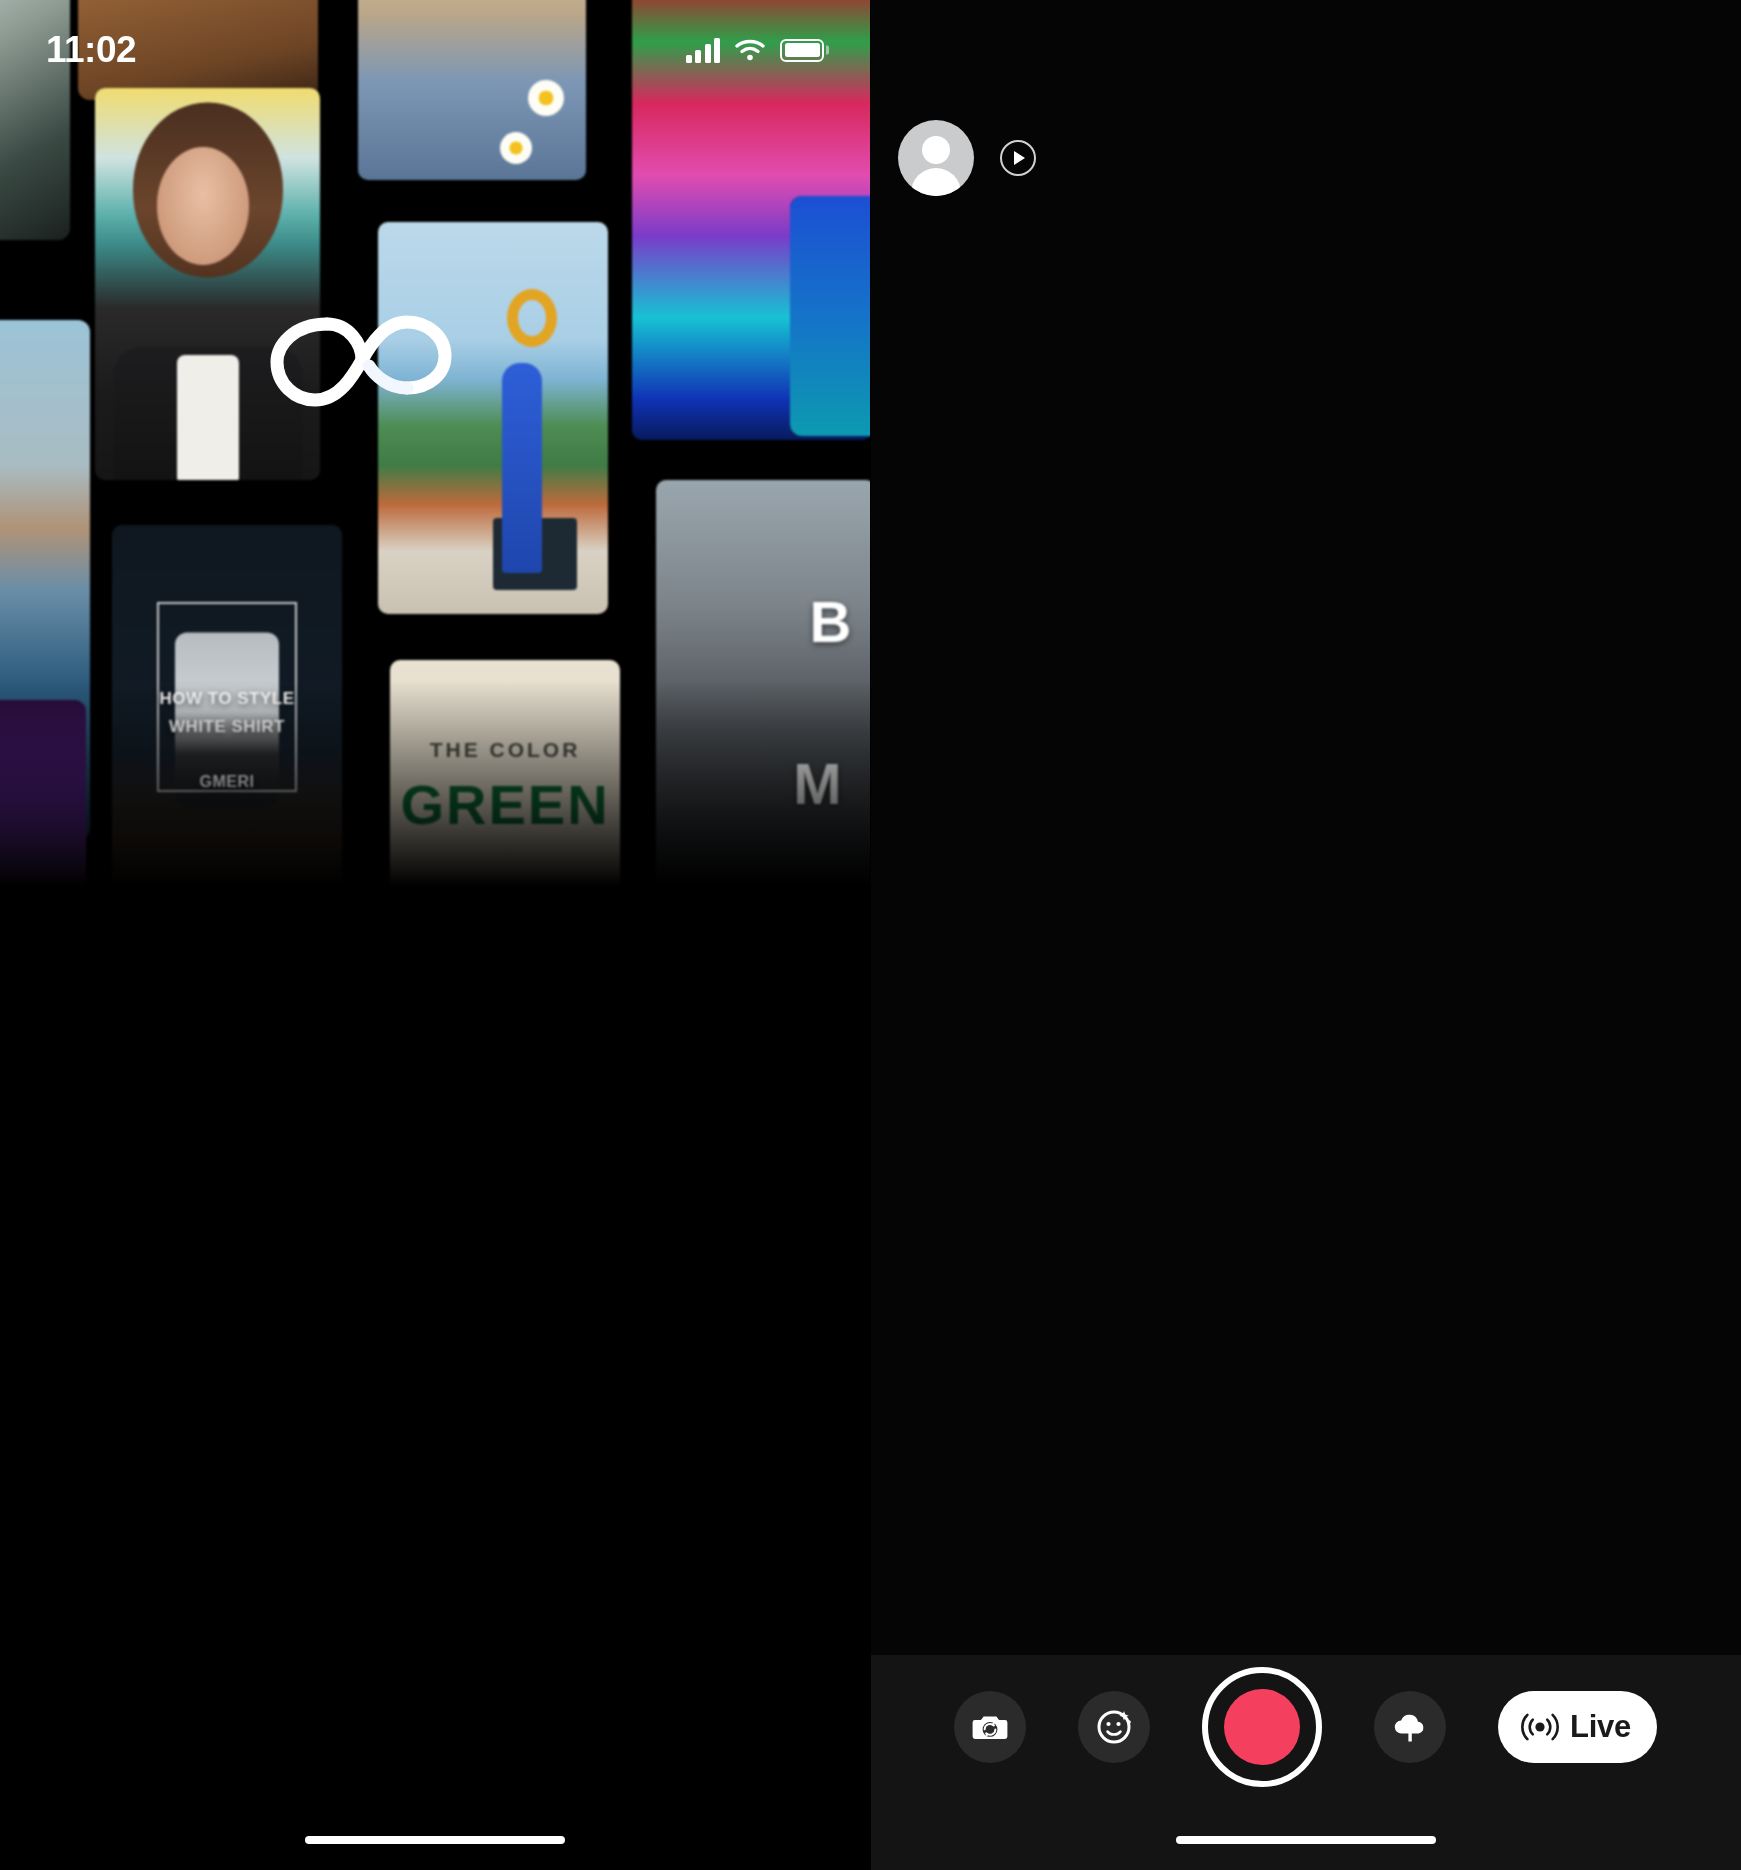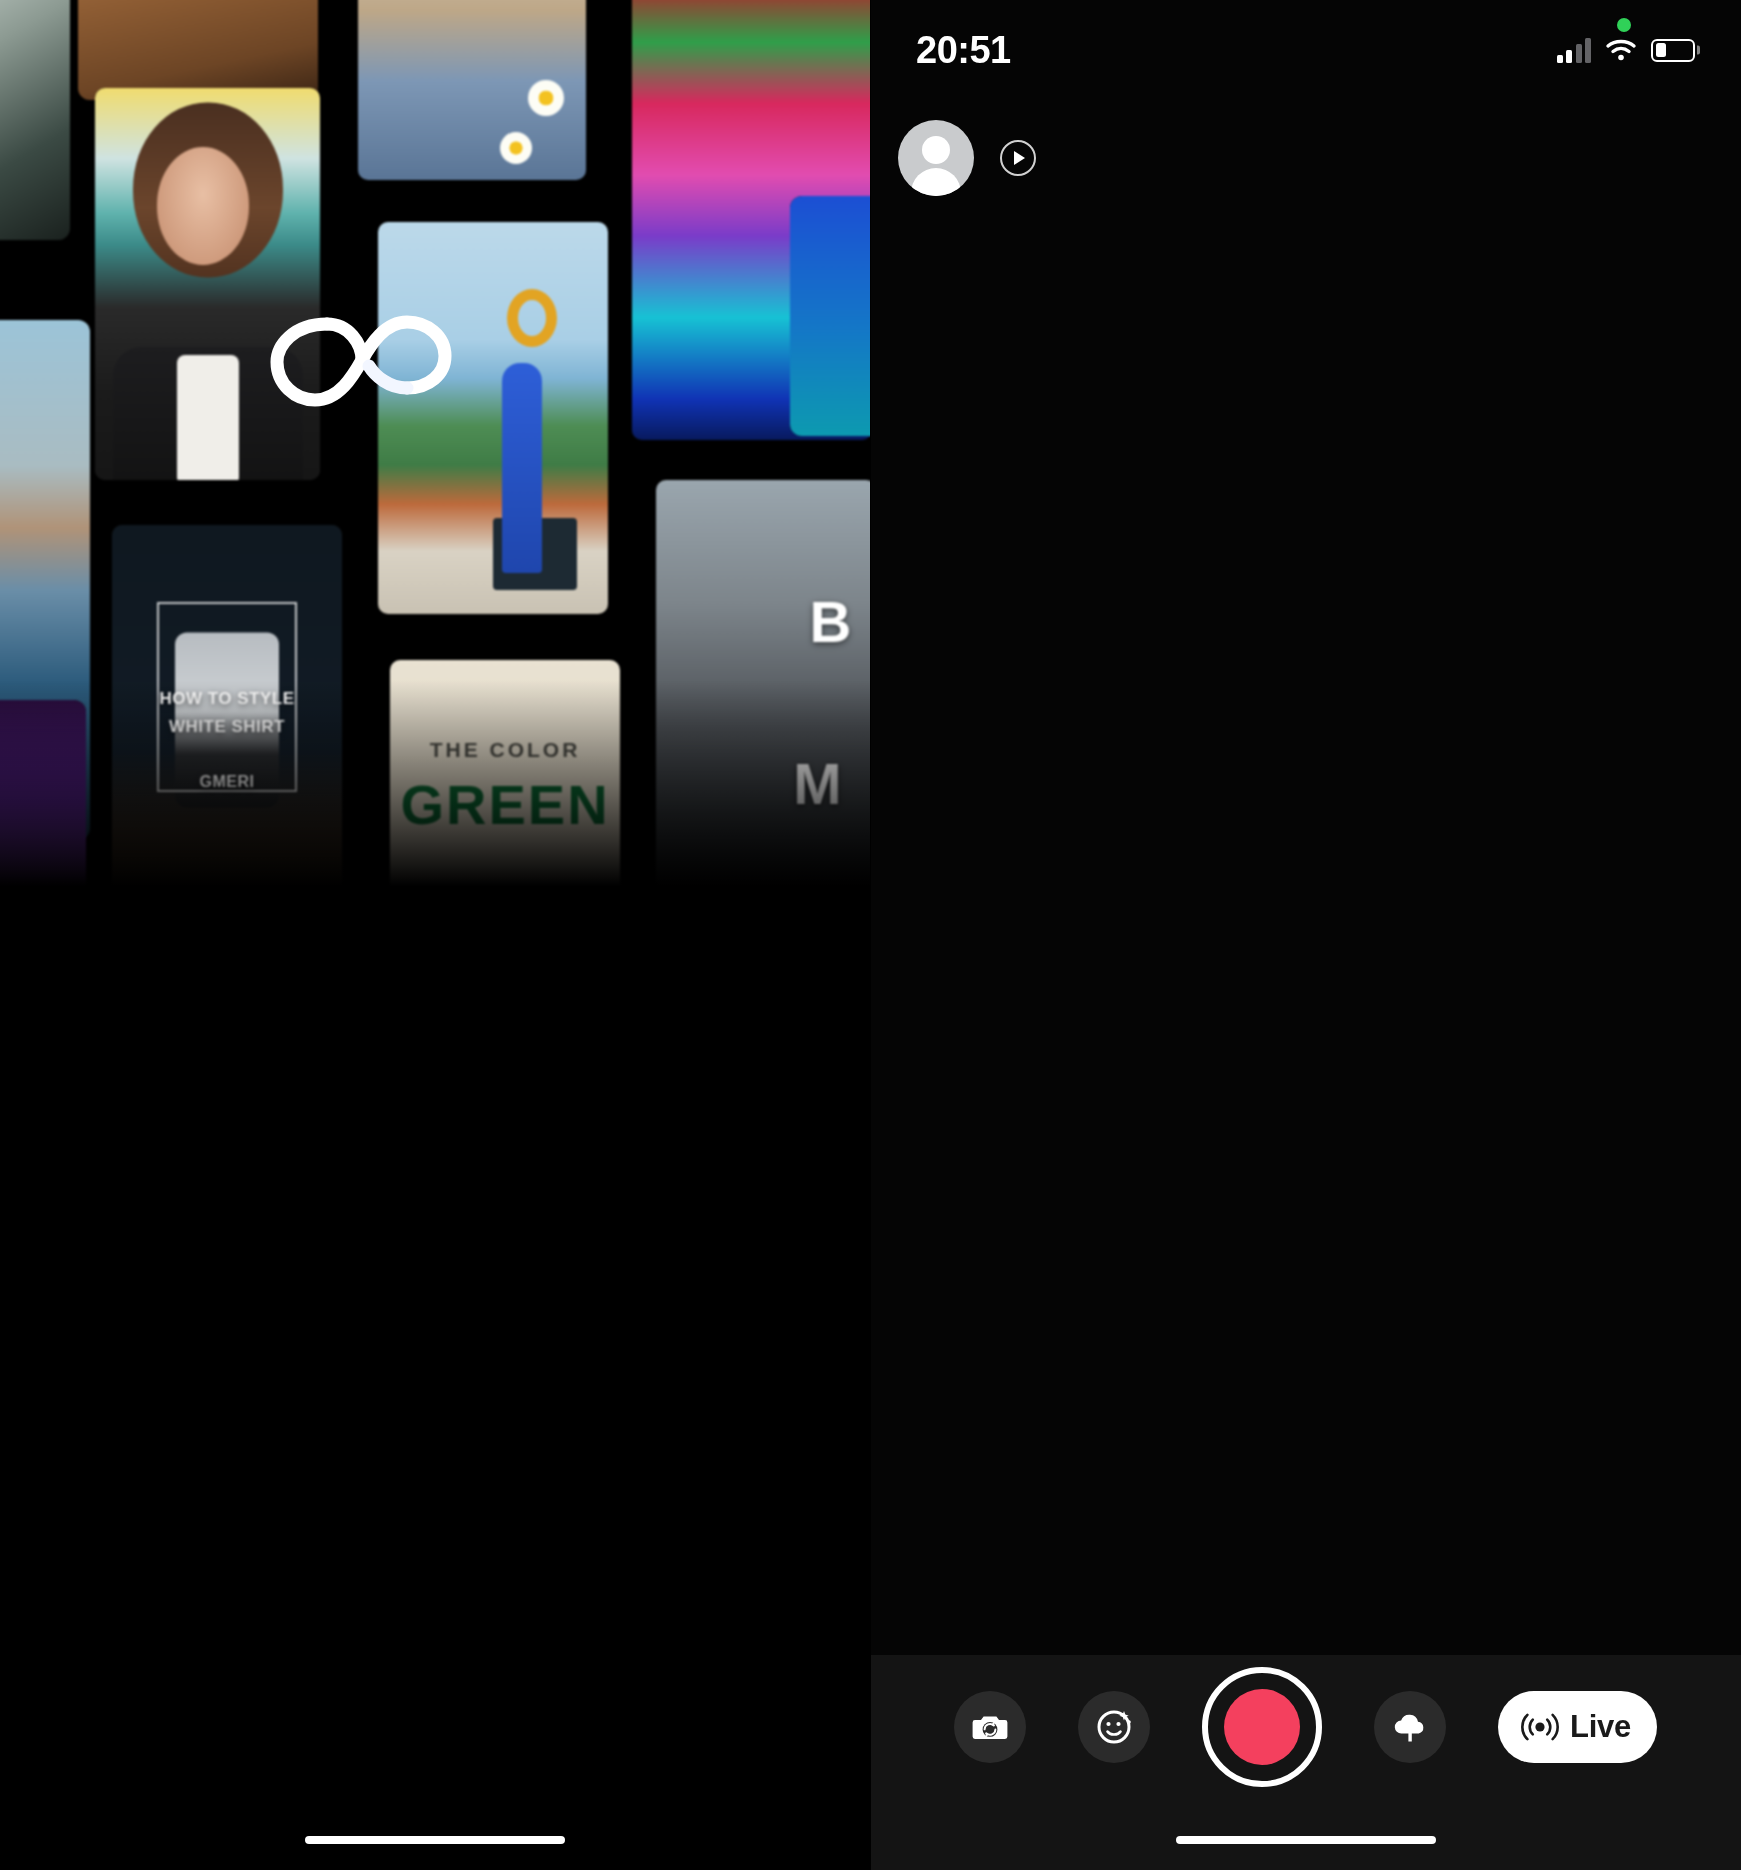--- a/index.html
+++ b/index.html
@@ -303,20 +303,39 @@
 
     <svg id="fw-logo" viewBox="0 0 195 120">
       <path d="M62 24 C 28 24, 12 46, 12 62 C 12 84, 30 100, 50 100
                C 74 100, 88 76, 97 60 C 106 44, 120 22, 142 22
                C 162 22, 180 36, 180 56 C 180 74, 164 88, 142 88" fill="none" stroke="#ffffff" stroke-width="13" stroke-linecap="round"></path>
       <path d="M62 24 C 84 24, 97 44, 97 60" fill="none" stroke="#ffffff" stroke-width="13" stroke-linecap="round"></path>
       <path d="M142 88 C 124 88, 110 76, 104 66" fill="none" stroke="#f2f6ff" stroke-width="13" stroke-linecap="round"></path>
     </svg>
 
 
+    <div class="statusbar">
+      <div class="sb-time">11:02</div>
+      <div class="sb-right">
+        <span class="sig">
+            <i></i>
+            <i></i>
+            <i></i>
+            <i></i>
+          </span>
+        <svg width="32" height="24" viewBox="0 0 32 24">
+          <path d="M3 8 C10 2, 22 2, 29 8" stroke="#fff" stroke-width="3.4" fill="none" stroke-linecap="round"></path>
+          <path d="M8 13.5 C13 9.5, 19 9.5, 24 13.5" stroke="#fff" stroke-width="3.4" fill="none" stroke-linecap="round"></path>
+          <circle cx="16" cy="19.5" r="2.8" fill="#fff"></circle>
+        </svg>
+        <span class="batt full">
+            <span class="fill"></span>
+          </span>
+      </div>
+    </div>
 
     <div class="home-ind" id="home-left"></div>
   </div>
 
   <div class="panel" id="panel-right">
 
     <div id="avatar-row" style="left:28px;">
       <div class="avatar">
         <div class="head"></div>
         <div class="body"></div>
@@ -382,38 +401,18 @@
           <circle cx="20" cy="18" r="4.6" fill="#1a1a1a"></circle>
           <path d="M27.2 10.6 a10.4 10.4 0 0 1 0 14.8" stroke="#1a1a1a" stroke-width="2.6" fill="none" stroke-linecap="round"></path>
           <path d="M12.8 10.6 a10.4 10.4 0 0 0 0 14.8" stroke="#1a1a1a" stroke-width="2.6" fill="none" stroke-linecap="round"></path>
           <path d="M32.6 5.8 a17.2 17.2 0 0 1 0 24.4" stroke="#1a1a1a" stroke-width="2.6" fill="none" stroke-linecap="round"></path>
           <path d="M7.4 5.8 a17.2 17.2 0 0 0 0 24.4" stroke="#1a1a1a" stroke-width="2.6" fill="none" stroke-linecap="round"></path>
         </svg>
         <span class="lbl">Live</span>
       </button>
     </div>
 
-    <div class="statusbar">
-      <div class="sb-time">20:51</div>
-      <div class="sb-right">
-        <span class="sig partial">
-            <i></i>
-            <i></i>
-            <i></i>
-            <i></i>
-          </span>
-        <svg width="32" height="24" viewBox="0 0 32 24">
-          <path d="M3 8 C10 2, 22 2, 29 8" stroke="#fff" stroke-width="3.4" fill="none" stroke-linecap="round"></path>
-          <path d="M8 13.5 C13 9.5, 19 9.5, 24 13.5" stroke="#fff" stroke-width="3.4" fill="none" stroke-linecap="round"></path>
-          <circle cx="16" cy="19.5" r="2.8" fill="#fff"></circle>
-        </svg>
-        <span class="batt low">
-            <span class="fill"></span>
-          </span>
-      </div>
-      <div class="green-dot"></div>
-    </div>
 
     <div class="home-ind" id="home-right"></div>
   </div>
 
   <div class="divider"></div>
 </div>
 
 </body></html>

